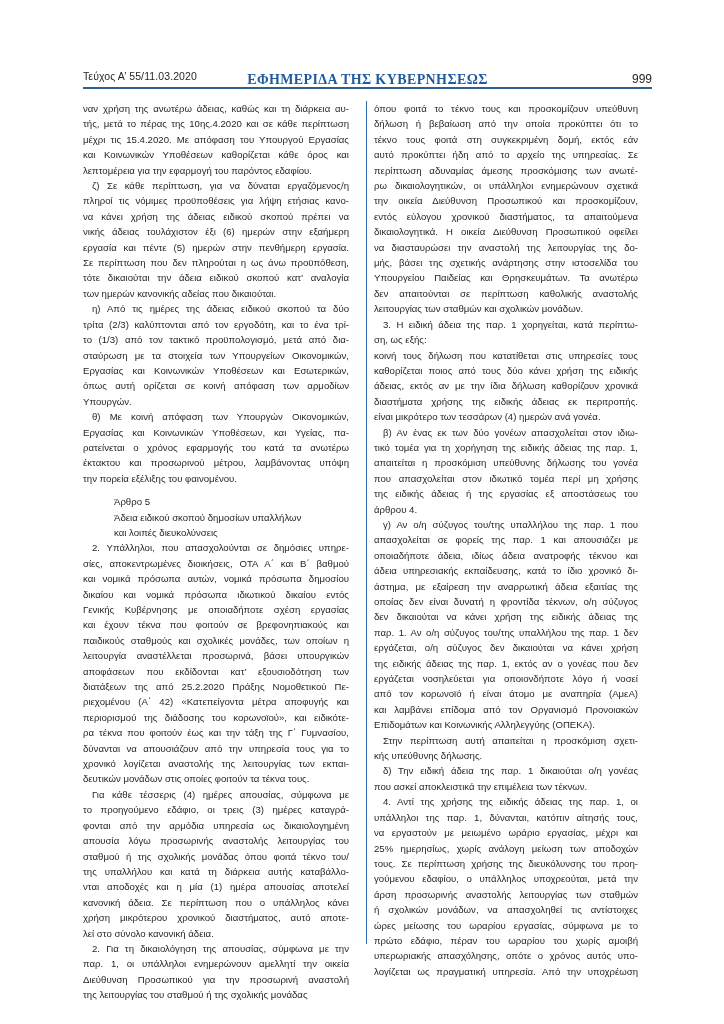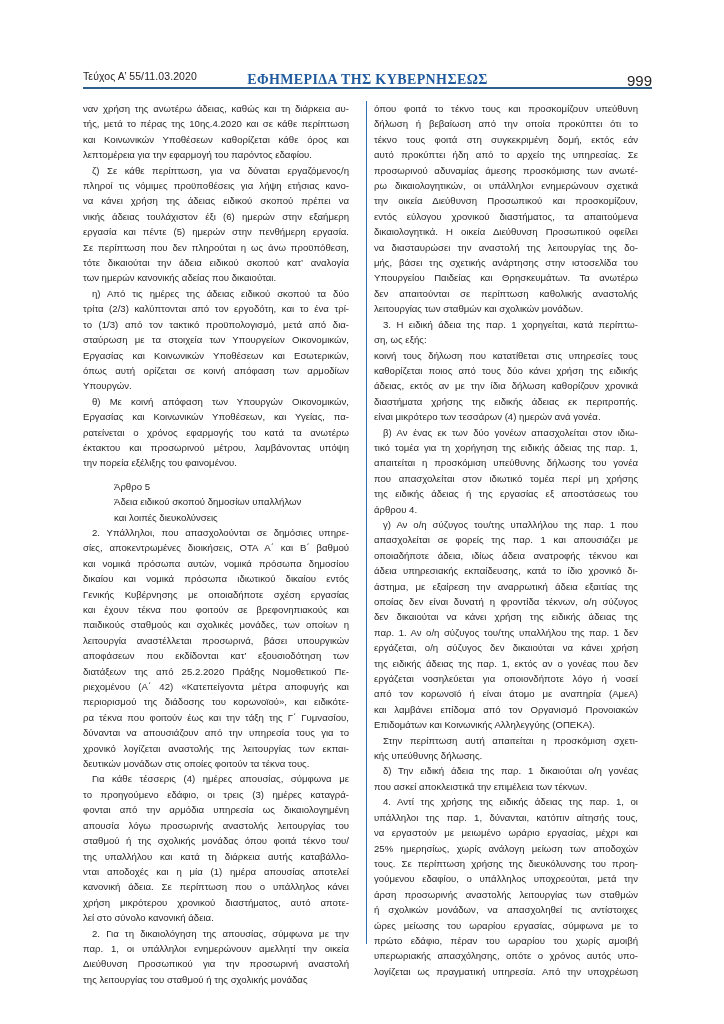--- a/index.html
+++ b/index.html
@@ -2,21 +2,21 @@
 <html><head>
 <meta charset="utf-8">
 <style>
   html, body { margin: 0; padding: 0; background: #ffffff; }
   body { width: 724px; height: 1024px; position: relative; overflow: hidden;
          font-family: "DejaVu Sans", sans-serif; color: #231f20; }
   .header { position: absolute; left: 83px; top: 70px; width: 569px; height: 18px; }
   .header .issue { position: absolute; left: 0; top: 0; font-size: 10.5px; font-family: "Liberation Sans", sans-serif; letter-spacing: 0.1px; }
   .header .title { position: absolute; left: 0; right: 0; top: 2px; text-align: center; font-size: 14px;
                    font-family: "Liberation Serif", serif; color: #1f5a9e; font-weight: bold; letter-spacing: 0.4px; }
-  .header .page { position: absolute; right: 0; top: 2px; font-size: 15px; font-family: "Liberation Sans", sans-serif; }
+  .header .page { position: absolute; right: 0; top: 2px; font-size: 12px; font-family: "Liberation Sans", sans-serif; }
   .header-rule { position: absolute; left: 83px; top: 87px; width: 569px; height: 2px; background: #2e5f8f; }
   .col { position: absolute; top: 101px; font-family: "Liberation Sans", sans-serif;
          font-size: 9.6px; line-height: 15.4px; text-align: justify; }
   .col.left { left: 83px; width: 266px; }
   .col.right { left: 374px; width: 264px; }
   .divider { position: absolute; left: 366px; top: 101px; width: 1.4px; height: 843px; background: #2e6fb0; }
   .line { display: block; white-space: nowrap; text-align-last: justify; text-align: justify; overflow: hidden; }
   .line.last { text-align-last: left; }
   .line.indent { padding-left: 9px; }
   .art { display: block; padding-left: 31px; white-space: nowrap; }
@@ -29,20 +29,21 @@
   <span class="issue">Τεύχος Α’ 55/11.03.2020</span>
   <span class="title">ΕΦΗΜΕΡΙΔΑ ΤΗΣ ΚΥΒΕΡΝΗΣΕΩΣ</span>
   <span class="page">999</span>
 </div>
 <div class="header-rule"></div>
 
 <div class="col left" id="left-col">
   <div id="left-a">
       <span class="line">ναν χρήση της ανωτέρω άδειας, καθώς και τη διάρκεια αυ-</span>
       <span class="line">τής, μετά το πέρας της 10ης.4.2020 και σε κάθε περίπτωση</span>
+      <span class="line">μέχρι τις 15.4.2020. Με απόφαση του Υπουργού Εργασίας</span>
       <span class="line">και Κοινωνικών Υποθέσεων καθορίζεται κάθε όρος και</span>
       <span class="line last">λεπτομέρεια για την εφαρμογή του παρόντος εδαφίου.</span>
       <span class="line indent">ζ) Σε κάθε περίπτωση, για να δύναται εργαζόμενος/η</span>
       <span class="line">πληροί τις νόμιμες προϋποθέσεις για λήψη ετήσιας κανο-</span>
       <span class="line">να κάνει χρήση της άδειας ειδικού σκοπού πρέπει να</span>
       <span class="line">νικής άδειας τουλάχιστον έξι (6) ημερών στην εξαήμερη</span>
       <span class="line">εργασία και πέντε (5) ημερών στην πενθήμερη εργασία.</span>
       <span class="line">Σε περίπτωση που δεν πληρούται η ως άνω προϋπόθεση,</span>
       <span class="line">τότε δικαιούται την άδεια ειδικού σκοπού κατ’ αναλογία</span>
       <span class="line last">των ημερών κανονικής αδείας που δικαιούται.</span>
@@ -98,21 +99,21 @@
 </div>
 
 <div class="divider"></div>
 
 <div class="col right" id="right-col">
   <div id="right-a">
       <span class="line">όπου φοιτά το τέκνο τους και προσκομίζουν υπεύθυνη</span>
       <span class="line">δήλωση ή βεβαίωση από την οποία προκύπτει ότι το</span>
       <span class="line">τέκνο τους φοιτά στη συγκεκριμένη δομή, εκτός εάν</span>
       <span class="line">αυτό προκύπτει ήδη από το αρχείο της υπηρεσίας. Σε</span>
-      <span class="line">προσωρινού αδυναμίας άμεσης προσκόμισης των ανωτέ-</span>
+      <span class="line">περίπτωση αδυναμίας άμεσης προσκόμισης των ανωτέ-</span>
       <span class="line">ρω δικαιολογητικών, οι υπάλληλοι ενημερώνουν σχετικά</span>
       <span class="line">την οικεία Διεύθυνση Προσωπικού και προσκομίζουν,</span>
       <span class="line">εντός εύλογου χρονικού διαστήματος, τα απαιτούμενα</span>
       <span class="line">δικαιολογητικά. Η οικεία Διεύθυνση Προσωπικού οφείλει</span>
       <span class="line">να διασταυρώσει την αναστολή της λειτουργίας της δο-</span>
       <span class="line">μής, βάσει της σχετικής ανάρτησης στην ιστοσελίδα του</span>
       <span class="line">Υπουργείου Παιδείας και Θρησκευμάτων. Τα ανωτέρω</span>
       <span class="line">δεν απαιτούνται σε περίπτωση καθολικής αναστολής</span>
       <span class="line last">λειτουργίας των σταθμών και σχολικών μονάδων.</span>
       <span class="line indent">3. Η ειδική άδεια της παρ. 1 χορηγείται, κατά περίπτω-</span>

